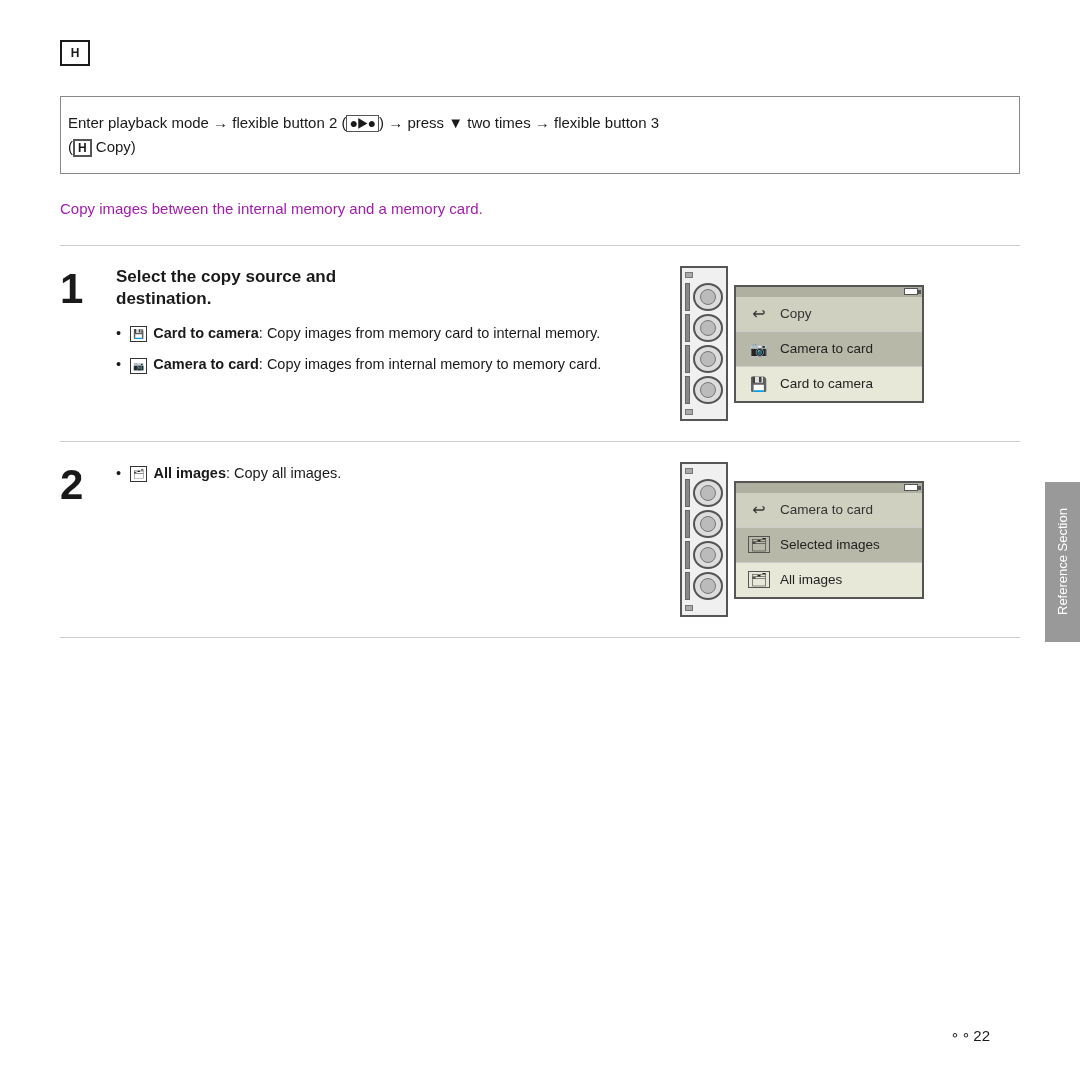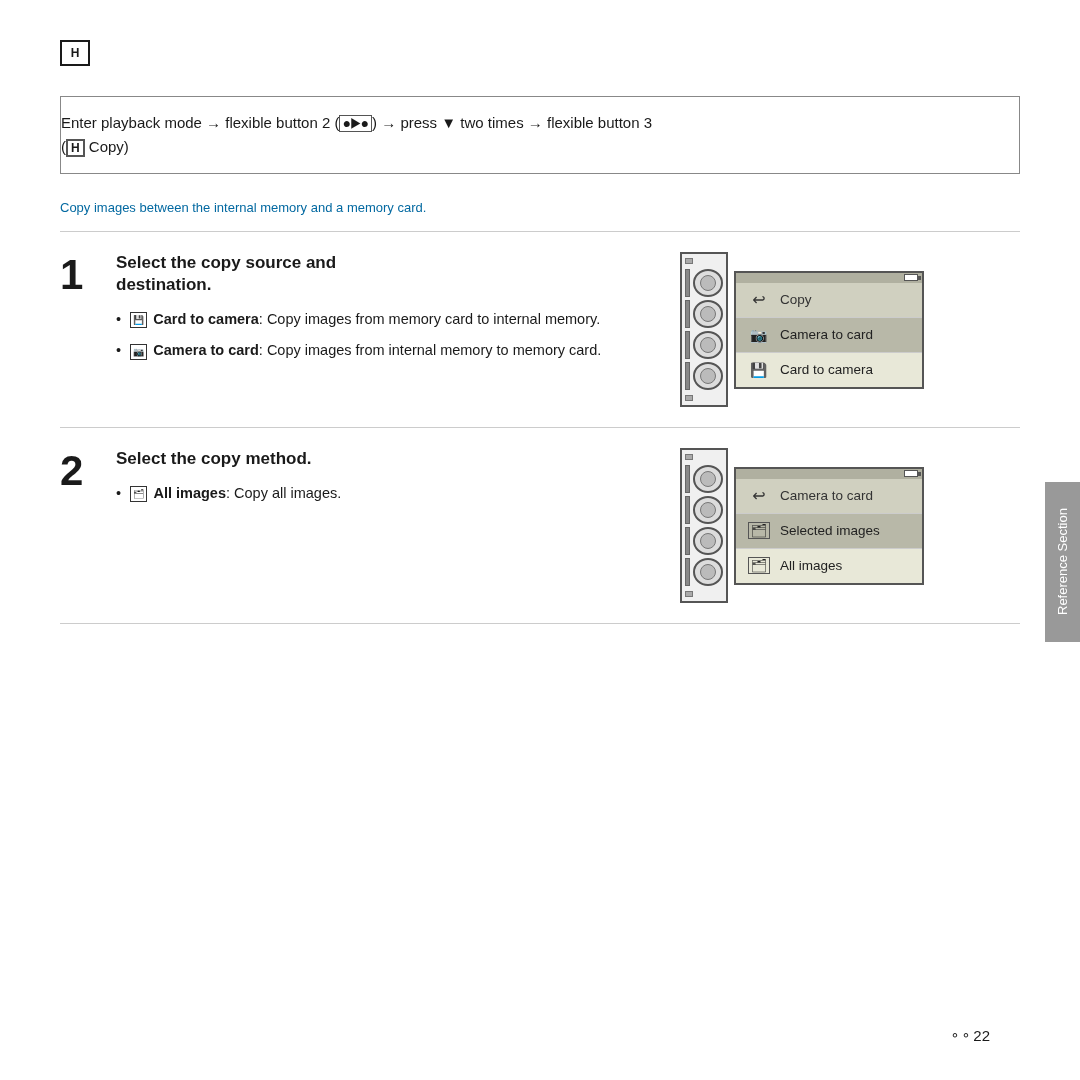--- a/index.html
+++ b/index.html
@@ -25,31 +25,31 @@
       font-weight: bold;
       margin-bottom: 30px;
       display: flex;
       align-items: center;
       gap: 8px;
     }
 
     
     .instruction-box {
       border: 1.5px solid #888;
-      padding: 14px 0;
+      padding: 14px 7px;
       margin-bottom: 26px;
       font-size: 15px;
       line-height: 1.6;
     }
 
     
     .intro-text {
-      font-size: 13px;
-      margin-bottom: 16px;
-      color: #0369a1;
+      font-size: 15px;
+      margin-bottom: 28px;
+      color: #a21caf;
     }
 
     
     .steps-container {
       display: flex;
       flex-direction: column;
       gap: 0;
     }
 
     
@@ -310,21 +310,20 @@
             <span>Card to camera</span>
           </div>
         </div>
       </div>
     </div>
 
     <div class="step-row">
       <div class="step-number">2</div>
 
       <div class="step-content">
-        <div class="step-title">Select the copy method.</div>
         <ul class="step-bullets">
           <li>
             <span class="small-icon-img">🗂</span>
             <span class="bold">All images</span>: Copy all images.
           </li>
         </ul>
       </div>
 
       <div class="camera-ui">
 

